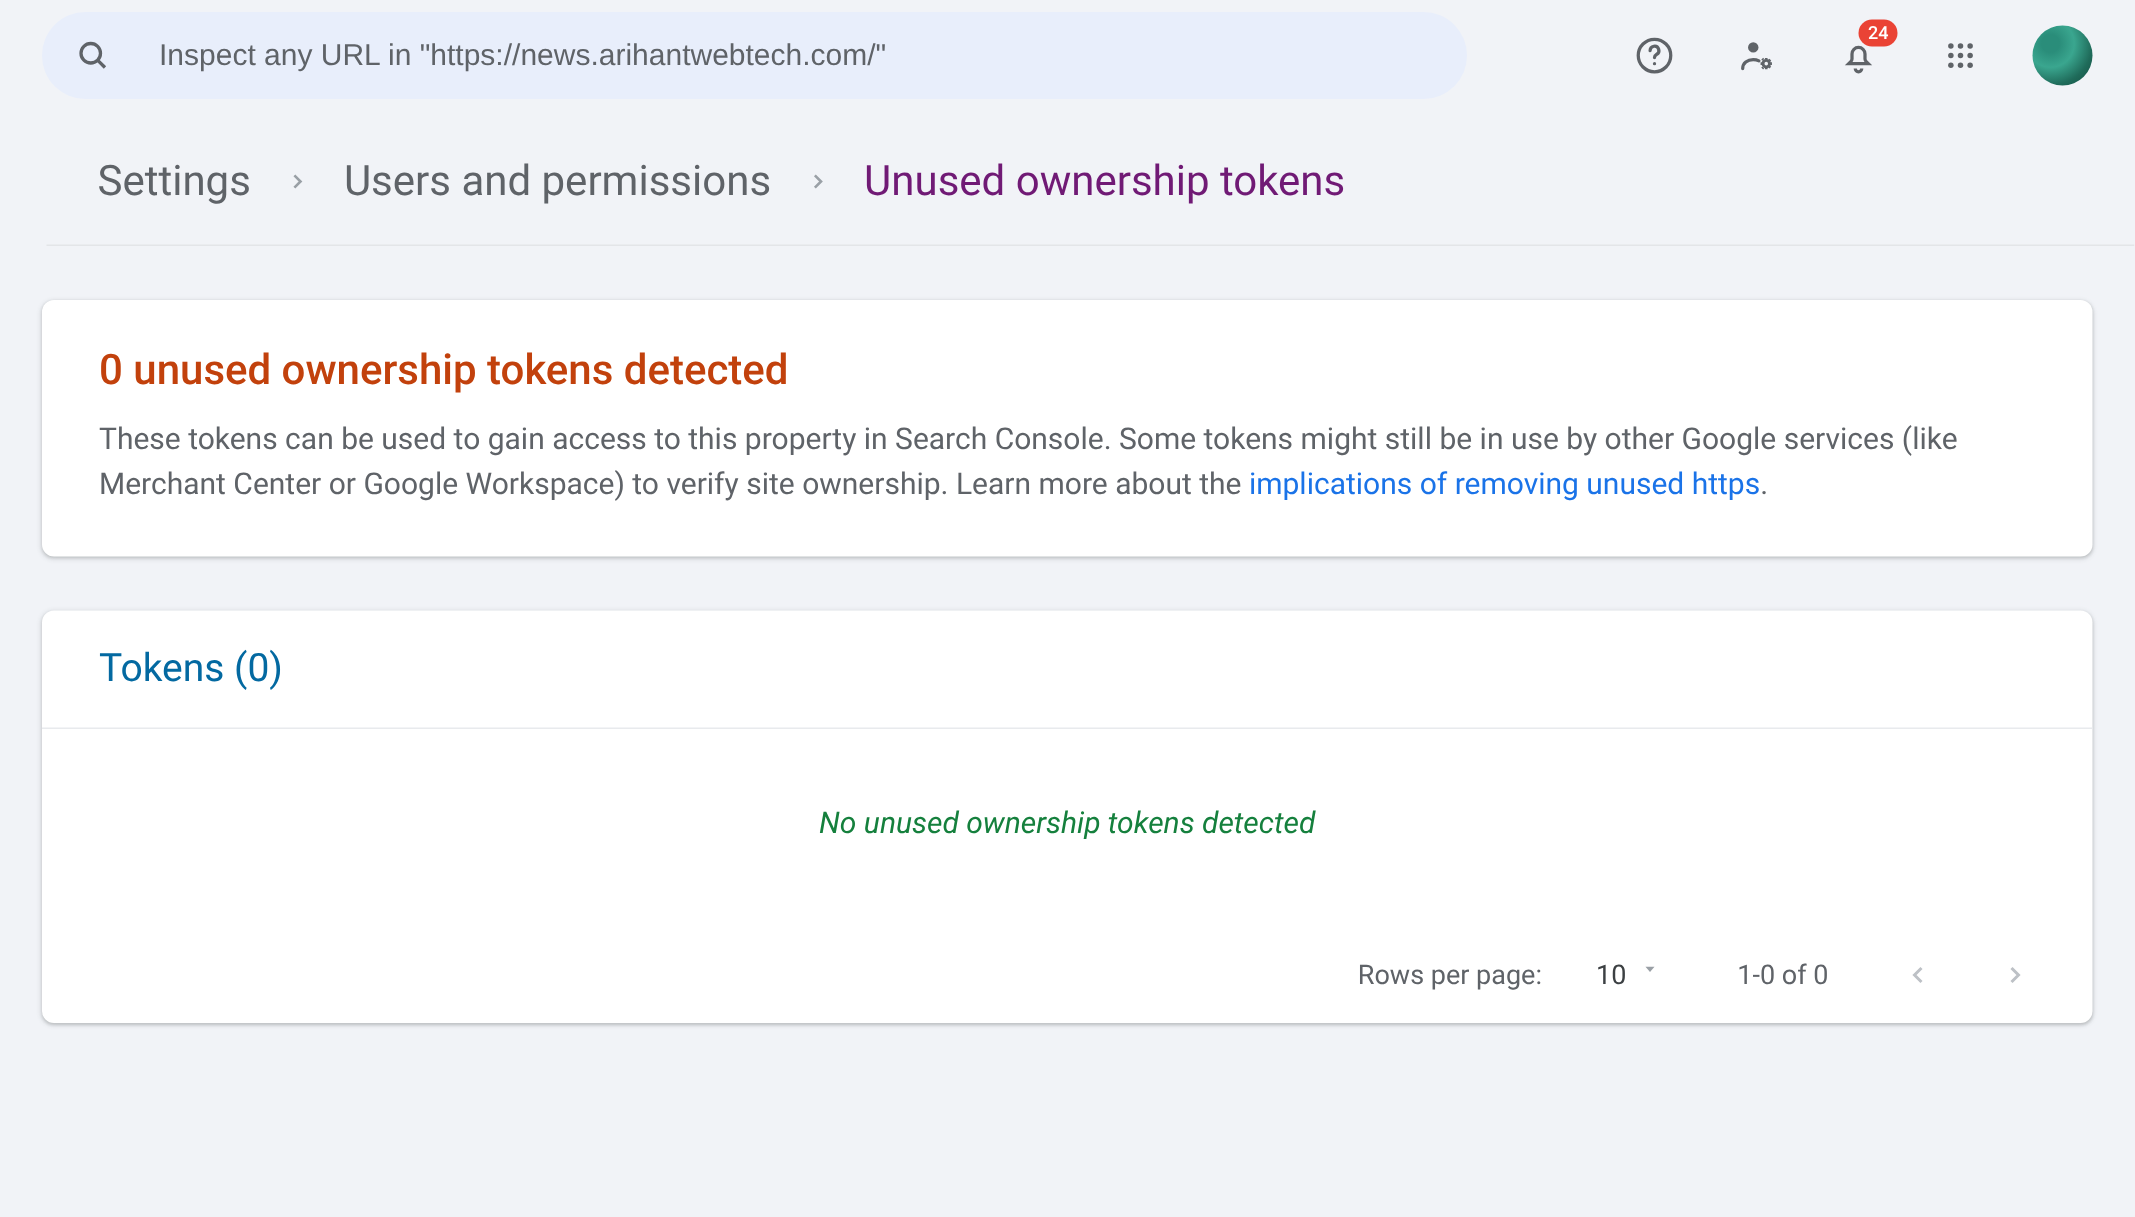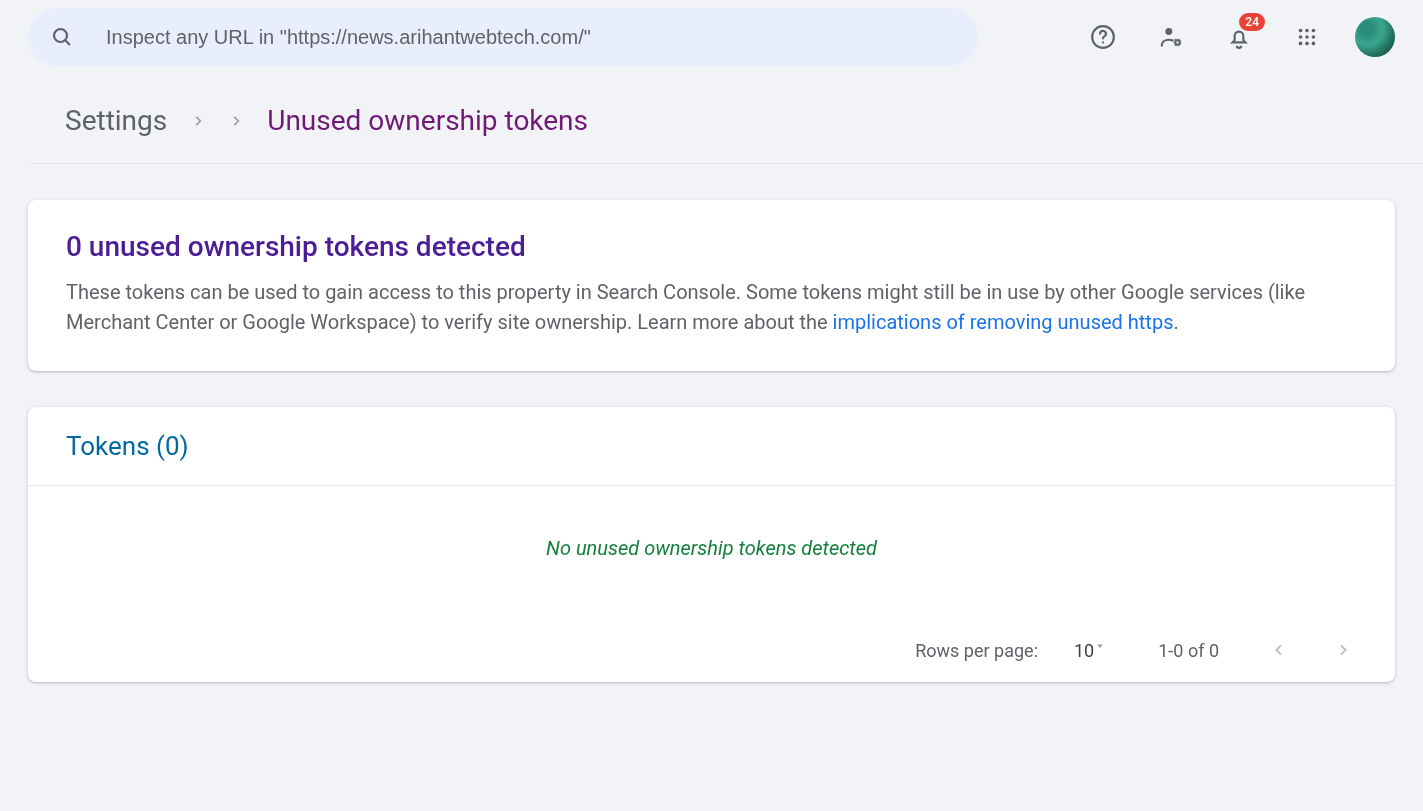--- a/index.html
+++ b/index.html
@@ -88,35 +88,35 @@
     .breadcrumb .current { color: #701a75; }
     .chev { color: #9aa0a6; }
     .content { padding: 36px 28px; }
     .card {
       background: #fff;
       border-radius: 8px;
       box-shadow: 0 1px 2px rgba(60,64,67,.2), 0 1px 3px 1px rgba(60,64,67,.1);
       margin-bottom: 36px;
     }
     .card-inner { padding: 30px 38px 34px 38px; }
-    .card-title { font-size: 28px; font-weight: 500; color: #4c1d95; margin-bottom: 14px; }
+    .card-title { font-size: 28px; font-weight: 500; color: #c2410c; margin-bottom: 14px; }
     .card-body { font-size: 20px; color: #5f6368; line-height: 1.5; }
     .card-body a { color: #1a73e8; text-decoration: none; cursor: pointer; }
     .tokens-header { padding: 24px 38px; font-size: 26px; color: #0369a1; border-bottom: 1px solid #e8eaed; }
     .tokens-empty { padding: 50px 0 60px 0; text-align: center; font-size: 20px; color: #15803d; font-style: italic; }
     .paginator {
       display: flex;
       align-items: center;
       justify-content: flex-end;
       gap: 30px;
       padding: 18px 40px 20px 38px;
       font-size: 18px;
       color: #5f6368;
     }
-    .rows-select { display: flex; align-items: flex-start; color: #3c4043; cursor: pointer; margin-left: 6px; margin-right: 22px;}
+    .rows-select { display: flex; align-items: flex-start; gap: 10px; color: #3c4043; cursor: pointer; margin-left: 6px; margin-right: 22px;}
     .rows-select .tri { color: #9aa0a6; }
     .page-nav { display: flex; gap: 40px; margin-left: 18px;}
     .page-arrow { color: #bdc1c6; cursor: pointer; width: 24px; height:24px; display:flex; align-items:center; justify-content:center;}
     svg { display: block; }
   </style>
 </head>
 <body>
 
 <div class="topbar">
   <div class="search-container">
@@ -168,20 +168,21 @@
   </div>
 </div>
 
 <div class="breadcrumb">
   <a>Settings</a>
   <span class="chev">
     <svg width="14" height="14" viewBox="0 0 24 24" fill="none" stroke="currentColor" stroke-width="3">
         <polyline points="9 5 16 12 9 19"></polyline>
       </svg>
   </span>
+  <a>Users and permissions</a>
   <span class="chev">
     <svg width="14" height="14" viewBox="0 0 24 24" fill="none" stroke="currentColor" stroke-width="3">
         <polyline points="9 5 16 12 9 19"></polyline>
       </svg>
   </span>
   <span class="current">Unused ownership tokens</span>
 </div>
 
 <div class="content">
 

